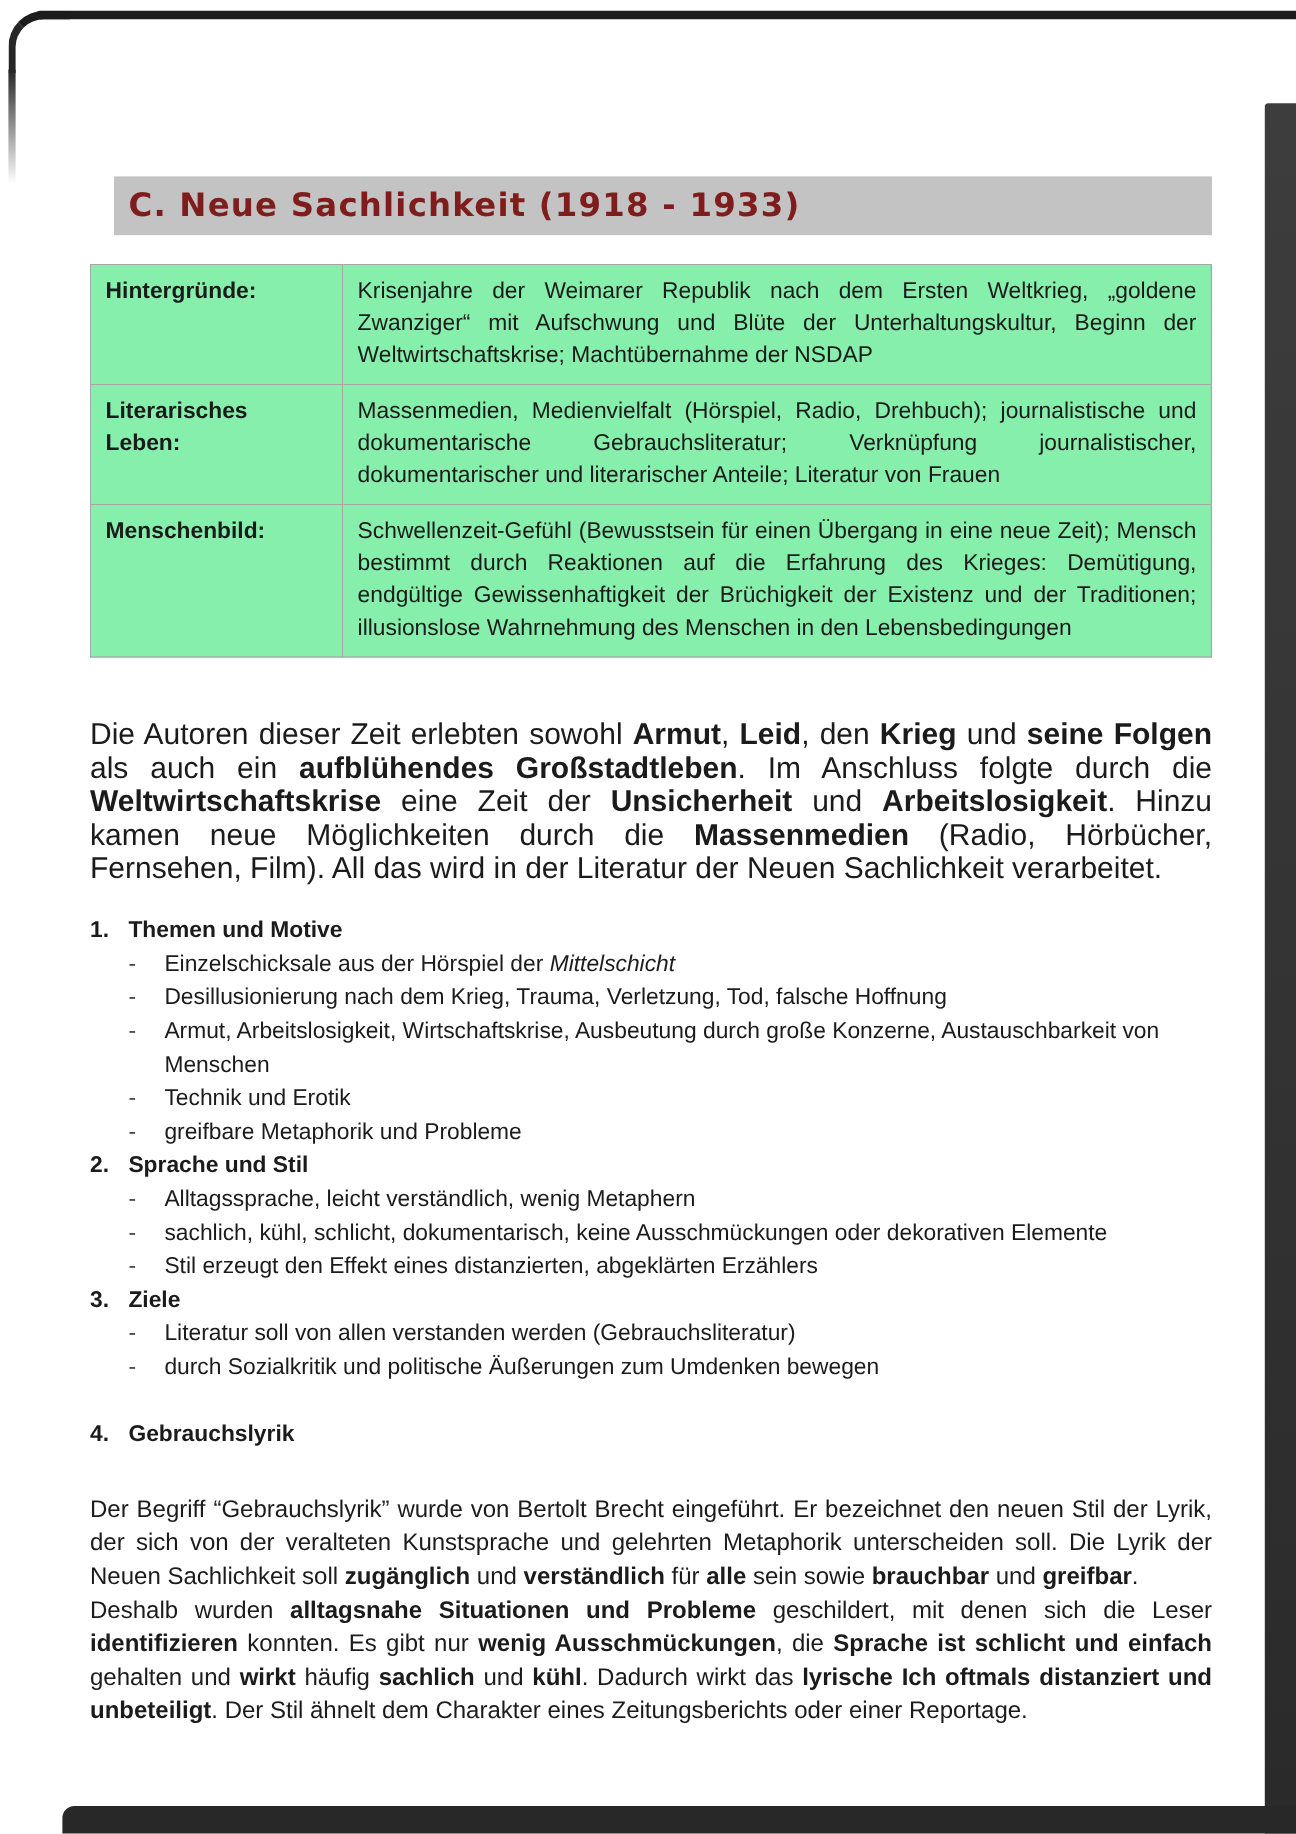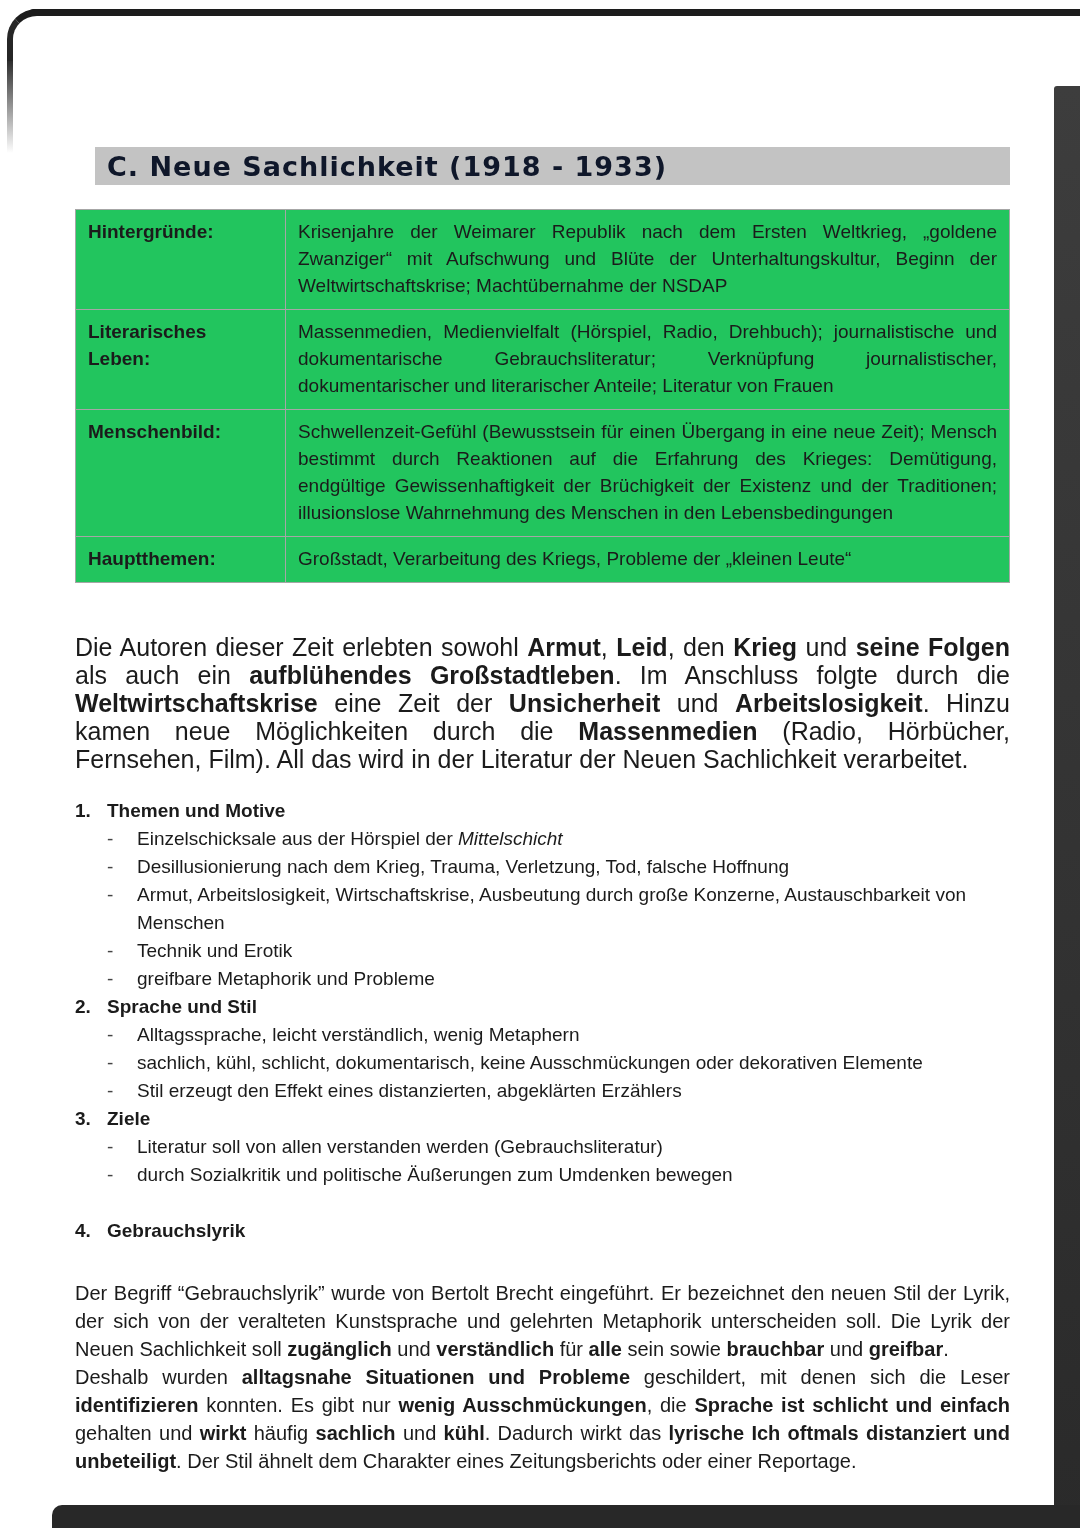--- a/index.html
+++ b/index.html
@@ -16,26 +16,26 @@
   }
   
   .edge-top{position:absolute;top:9px;left:30px;right:0;height:7px;background:#1c1c1c;border-radius:4px 0 0 4px;}
   .corner-tl{position:absolute;top:9px;left:7px;width:52px;height:52px;border-top:7px solid #1c1c1c;border-left:6px solid var(--photo-edge-dark);border-top-left-radius:30px;}
   .left-fade{position:absolute;top:58px;left:7px;width:6px;height:95px;background:linear-gradient(to bottom,var(--photo-edge-dark),rgba(38,38,38,0));}
   .edge-right{position:absolute;top:86px;right:0;width:26px;bottom:0;background:linear-gradient(to bottom,#3d3d3d,#2a2a2a);border-top-left-radius:3px;}
   .edge-bottom{position:absolute;bottom:0;left:52px;right:0;height:23px;background:#282828;border-top-left-radius:10px;}
   
   .content{position:absolute;top:0;left:0;width:1080px;padding:147px 70px 0 75px;}
   .title-bar{
-    margin-left:20px;background:var(--highlight-gray);height:38px;
+    margin-left:20px;background:var(--highlight-gray);height:49px;
     display:flex;align-items:center;padding-left:12px;
-    font-family:"DejaVu Sans", sans-serif;font-weight:bold;font-size:27px;letter-spacing:1px;color:#0f172a;
+    font-family:"DejaVu Sans", sans-serif;font-weight:bold;font-size:27px;letter-spacing:1px;color:#7f1d1d;
   }
   table.info{width:100%;border-collapse:collapse;margin-top:24px;font-size:19px;}
-  table.info td{border:1px solid var(--table-border-gray);vertical-align:top;padding:8px 12px 10px 12px;line-height:27px;background:#22c55e;}
+  table.info td{border:1px solid var(--table-border-gray);vertical-align:top;padding:8px 12px 10px 12px;line-height:27px;background:#86efac;}
   td.label-cell{width:210px;font-weight:bold;}
   td.content-cell{text-align:justify;}
   .intro{margin-top:50px;font-size:25px;line-height:28px;text-align:justify;}
   .sections{margin-top:24px;font-size:19px;line-height:28px;}
   .section-heading{display:flex;font-weight:bold;}
   .sec-num{width:32px;flex:0 0 32px;}
   .sec-items{}
   .dash-item{display:flex;padding-left:32px;}
   .dash{flex:0 0 30px;width:30px;color:#444;}
   .dash-text{flex:1;}
@@ -64,24 +64,20 @@
           <td class="label-cell">Hintergründe:</td>
           <td class="content-cell">Krisenjahre der Weimarer Republik nach dem Ersten Weltkrieg, „goldene Zwanziger“ mit Aufschwung und Blüte der Unterhaltungskultur, Beginn der Weltwirtschaftskrise; Machtübernahme der NSDAP</td>
         </tr>
         <tr>
           <td class="label-cell">Literarisches Leben:</td>
           <td class="content-cell">Massenmedien, Medienvielfalt (Hörspiel, Radio, Drehbuch); journalistische und dokumentarische Gebrauchsliteratur; Verknüpfung journalistischer, dokumentarischer und literarischer Anteile; Literatur von Frauen</td>
         </tr>
         <tr>
           <td class="label-cell">Menschenbild:</td>
           <td class="content-cell">Schwellenzeit-Gefühl (Bewusstsein für einen Übergang in eine neue Zeit); Mensch bestimmt durch Reaktionen auf die Erfahrung des Krieges: Demütigung, endgültige Gewissenhaftigkeit der Brüchigkeit der Existenz und der Traditionen; illusionslose Wahrnehmung des Menschen in den Lebensbedingungen</td>
-        </tr>
-        <tr>
-          <td class="label-cell">Hauptthemen:</td>
-          <td class="content-cell">Großstadt, Verarbeitung des Kriegs, Probleme der „kleinen Leute“</td>
         </tr>
       </tbody>
   </table>
 
   <p class="intro"><span>Die Autoren dieser Zeit erlebten sowohl </span><span class="b">Armut</span><span>, </span><span class="b">Leid</span><span>, den </span><span class="b">Krieg</span><span> und </span><span class="b">seine Folgen</span><span> als auch ein </span><span class="b">aufblühendes Großstadtleben</span><span>. Im Anschluss folgte durch die </span><span class="b">Weltwirtschaftskrise</span><span> eine Zeit der </span><span class="b">Unsicherheit</span><span> und </span><span class="b">Arbeitslosigkeit</span><span>. Hinzu kamen neue Möglichkeiten durch die </span><span class="b">Massenmedien</span><span> (Radio, Hörbücher, Fernsehen, Film). All das wird in der Literatur der Neuen Sachlichkeit verarbeitet.</span></p>
 
   <div class="sections">
       <div class="section">
         <div class="section-heading">
           <span class="sec-num">1.</span>

